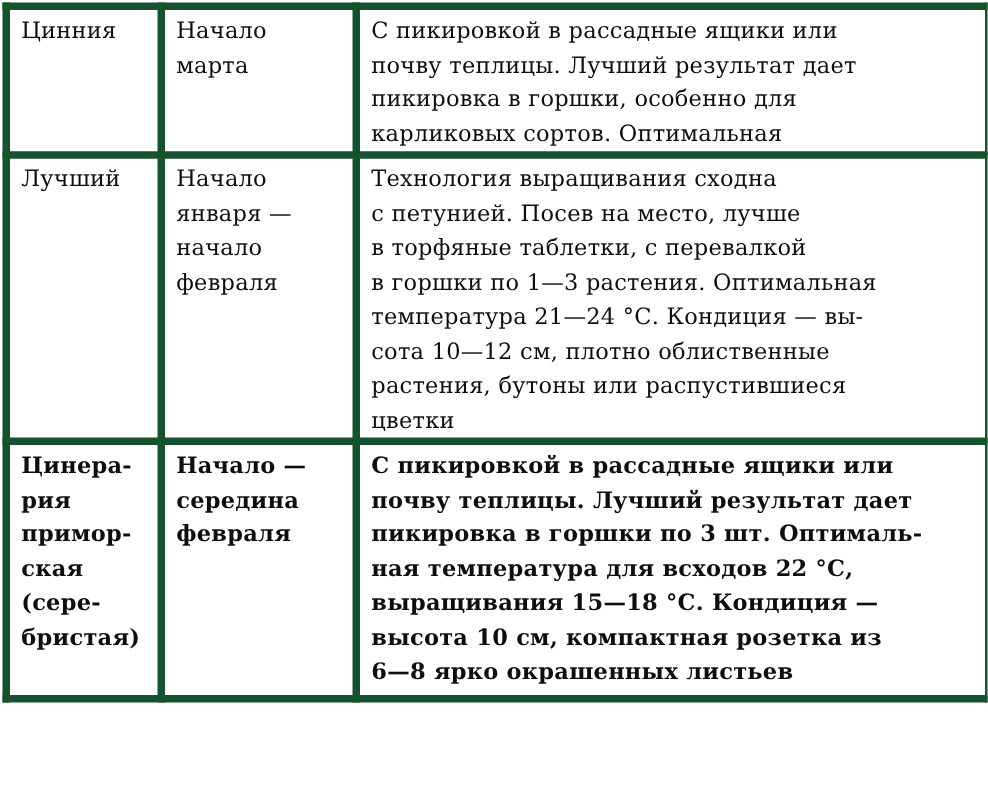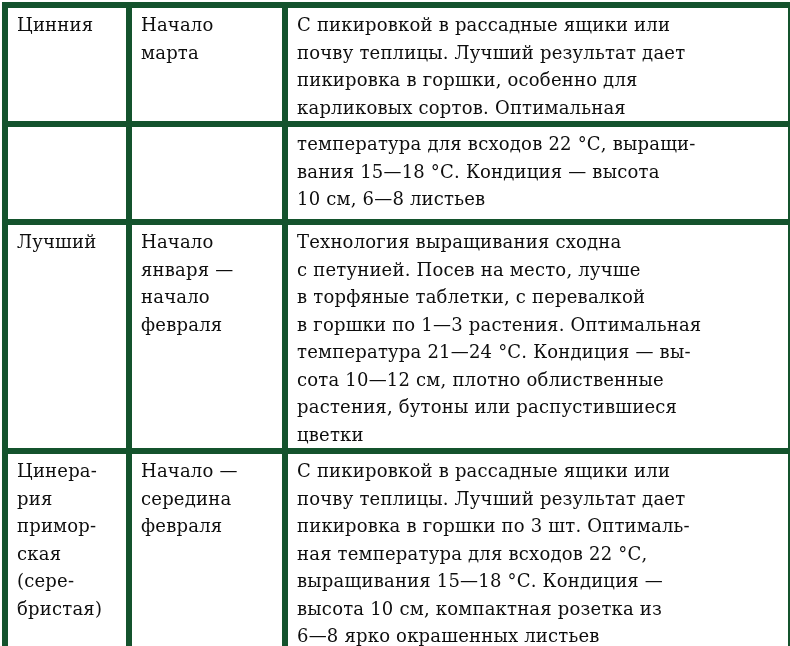--- a/index.html
+++ b/index.html
@@ -34,48 +34,41 @@
     letter-spacing: 0.2px;
     white-space: pre-line;
     overflow: hidden;
   }
   tr.major-row td {
     border-top-width: 3px;
   }
   tr.r1 td { height: 110px; }
   tr.r2 td { height: 89px; }
   tr.r3 td { height: 219px; }
-  tr.r4 td { height: 197px; }
+  tr.r4 td { height: 197px; font-weight: bold; }
 </style>
 </head>
 <body>
 
 <div class="page">
   <table class="sowing-table">
     <colgroup>
       <col class="c-plant">
       <col class="c-time">
       <col class="c-desc">
     </colgroup>
     <tbody>
       <tr class="r1">
         <td>Цинния</td>
         <td>Начало
 марта</td>
         <td>С пикировкой в рассадные ящики или
 почву теплицы. Лучший результат дает
 пикировка в горшки, особенно для
 карликовых сортов. Оптимальная</td>
-      </tr>
-      <tr class="r2">
-        <td></td>
-        <td></td>
-        <td>температура для всходов 22 °С, выращи-
-вания 15—18 °С. Кондиция — высота
-10 см, 6—8 листьев</td>
       </tr>
       <tr class="r3 major-row">
         <td>Лучший</td>
         <td>Начало
 января —
 начало
 февраля</td>
         <td>Технология выращивания сходна
 с петунией. Посев на место, лучше
 в торфяные таблетки, с перевалкой

